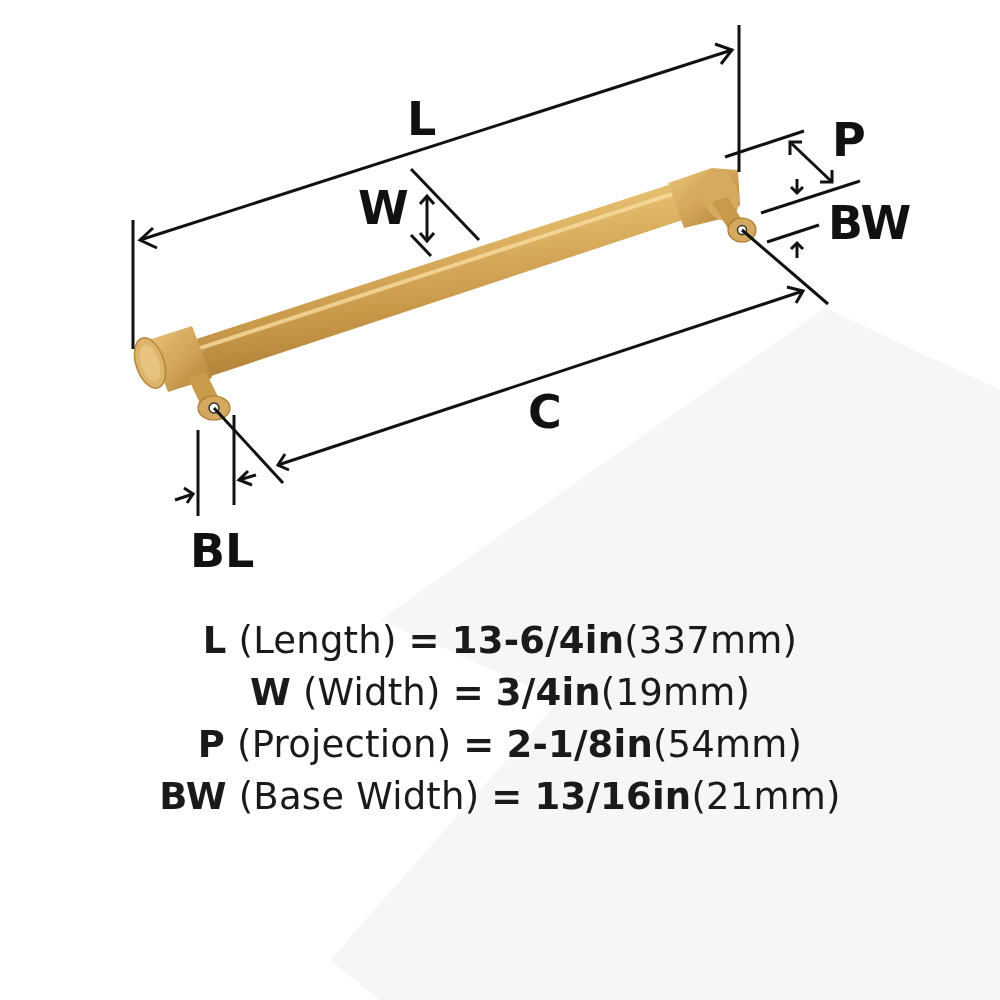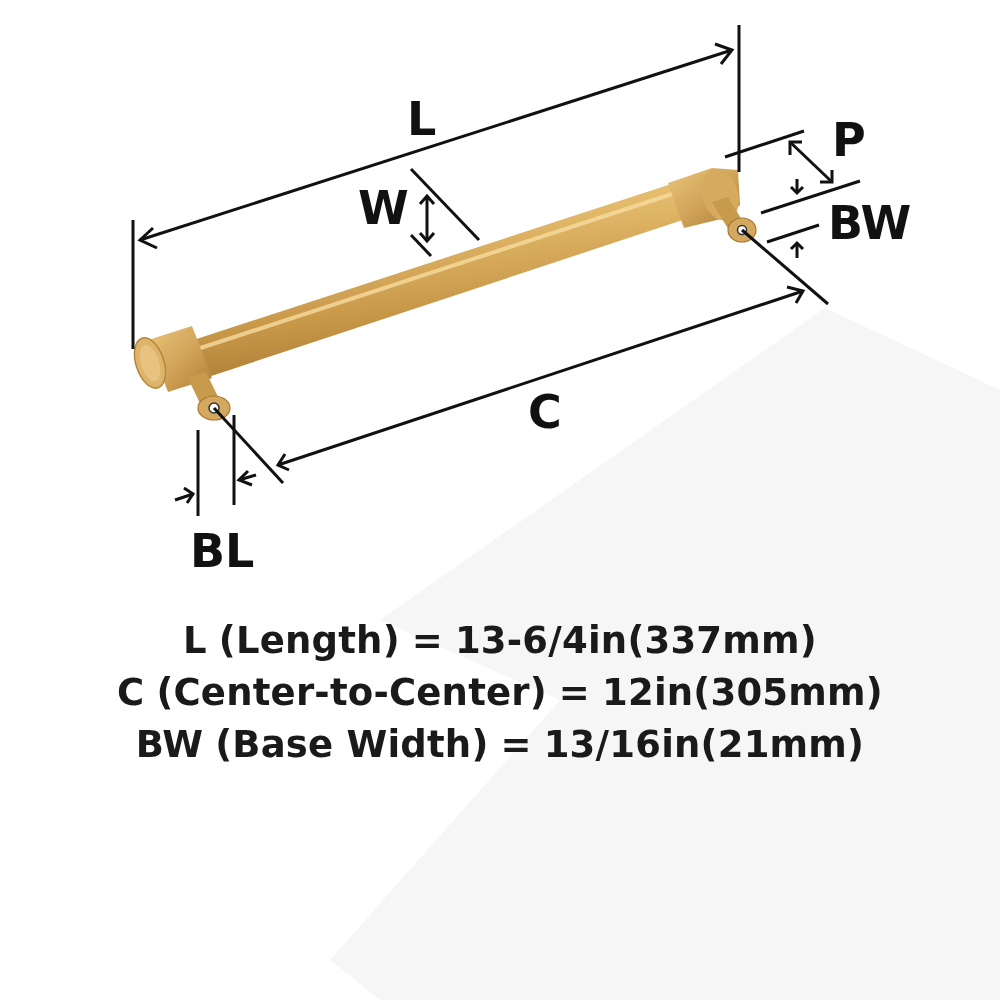--- a/index.html
+++ b/index.html
@@ -3,23 +3,23 @@
 <meta charset="utf-8">
 <style>
   html, body { margin: 0; padding: 0; }
   body { width: 1000px; height: 1000px; background: #ffffff; position: relative; overflow: hidden; font-family: "DejaVu Sans", "Liberation Sans", sans-serif; }
   .bg-shape { position: absolute; left: 0; top: 0; }
   .diagram { position: absolute; left: 0; top: 0; width: 1000px; height: 600px; }
   .lbl { position: absolute; font-weight: bold; color: #111; font-size: 46px; line-height: 1; }
   .specs { position: absolute; left: 0; top: 615px; width: 1000px; text-align: center; color: #1a1a1a; }
   .spec-row { font-size: 37px; line-height: 52px; white-space: nowrap; letter-spacing: 0.2px; }
   .spec-row .code { font-weight: bold; }
-  .spec-row .name { font-weight: bold; }
+  .spec-row .name { font-weight: normal; }
   .spec-row .imp { font-weight: bold; }
-  .spec-row .met { font-weight: bold; }
+  .spec-row .met { font-weight: normal; }
 </style>
 </head>
 <body>
 
 <svg class="bg-shape" width="1000" height="1000" viewBox="0 0 1000 1000">
   <polygon points="825,308 1000,390 1000,1000 380,1000 330,960 560,700 380,620" fill="#f6f6f6"></polygon>
 </svg>
 
 <svg class="diagram" width="1000" height="600" viewBox="0 0 1000 600">
   <defs>
@@ -121,24 +121,30 @@
 <div class="lbl" style="left:190px; top:528px;">BL</div>
 
 <div class="specs">
   <div class="spec-row">
     <span class="code">L</span>
     <span class="name">(Length)</span>
     <span class="imp">=</span>
     <span class="imp">13-6/4in</span><span class="met">(337mm)</span>
   </div>
   <div class="spec-row">
-    <span class="code">C</span>
-    <span class="name">(Center-to-Center)</span>
+    <span class="code">W</span>
+    <span class="name">(Width)</span>
     <span class="imp">=</span>
-    <span class="imp">12in</span><span class="met">(305mm)</span>
+    <span class="imp">3/4in</span><span class="met">(19mm)</span>
+  </div>
+  <div class="spec-row">
+    <span class="code">P</span>
+    <span class="name">(Projection)</span>
+    <span class="imp">=</span>
+    <span class="imp">2-1/8in</span><span class="met">(54mm)</span>
   </div>
   <div class="spec-row">
     <span class="code">BW</span>
     <span class="name">(Base Width)</span>
     <span class="imp">=</span>
     <span class="imp">13/16in</span><span class="met">(21mm)</span>
   </div>
 </div>
 
 </body></html>

